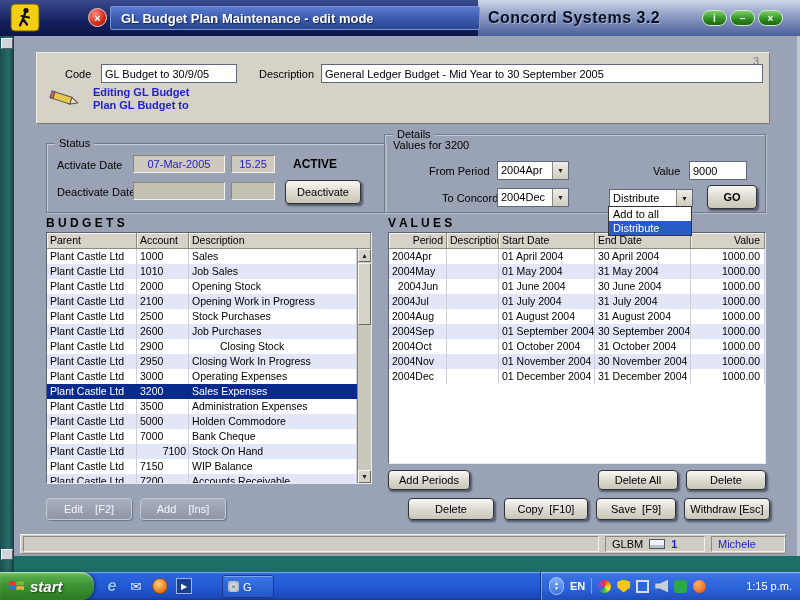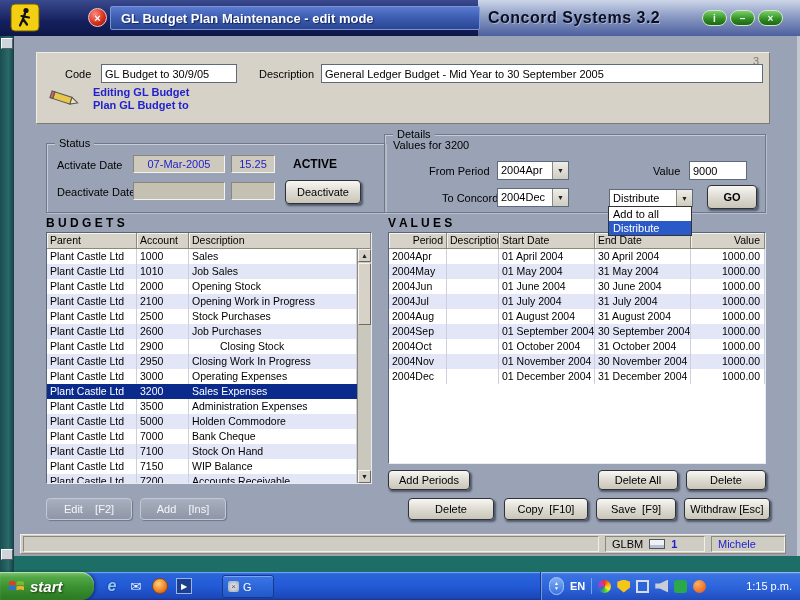--- a/index.html
+++ b/index.html
@@ -265,21 +265,21 @@
             <span class="tcell" style="width: 52px;">5000</span>
             <span class="tcell" style="flex: 1 1 0%;">Holden Commodore</span>
           </div>
           <div class="trow">
             <span class="tcell" style="width: 90px;">Plant Castle Ltd</span>
             <span class="tcell" style="width: 52px;">7000</span>
             <span class="tcell" style="flex: 1 1 0%;">Bank Cheque</span>
           </div>
           <div class="trow alt">
             <span class="tcell" style="width: 90px;">Plant Castle Ltd</span>
-            <span class="tcell" style="width: 52px;">7100</span>
+            <span class="tcell" style="width: 52px; text-align: right;">7100</span>
             <span class="tcell" style="flex: 1 1 0%;">Stock On Hand</span>
           </div>
           <div class="trow">
             <span class="tcell" style="width: 90px;">Plant Castle Ltd</span>
             <span class="tcell" style="width: 52px;">7150</span>
             <span class="tcell" style="flex: 1 1 0%;">WIP Balance</span>
           </div>
           <div class="trow alt">
             <span class="tcell" style="width: 90px;">Plant Castle Ltd</span>
             <span class="tcell" style="width: 52px;">7200</span>
@@ -315,21 +315,21 @@
             <span class="tcell num" style="flex: 1 1 0%;">1000.00</span>
           </div>
           <div class="trow alt">
             <span class="tcell" style="width: 58px;">2004May</span>
             <span class="tcell" style="width: 52px;"></span>
             <span class="tcell" style="width: 96px;">01 May 2004</span>
             <span class="tcell" style="width: 96px;">31 May 2004</span>
             <span class="tcell num" style="flex: 1 1 0%;">1000.00</span>
           </div>
           <div class="trow">
-            <span class="tcell" style="width: 58px;">2004Jun</span>
+            <span class="tcell" style="width: 58px; text-align: center;">2004Jun</span>
             <span class="tcell" style="width: 52px;"></span>
             <span class="tcell" style="width: 96px;">01 June 2004</span>
             <span class="tcell" style="width: 96px;">30 June 2004</span>
             <span class="tcell num" style="flex: 1 1 0%;">1000.00</span>
           </div>
           <div class="trow alt">
             <span class="tcell" style="width: 58px;">2004Jul</span>
             <span class="tcell" style="width: 52px;"></span>
             <span class="tcell" style="width: 96px;">01 July 2004</span>
             <span class="tcell" style="width: 96px;">31 July 2004</span>

